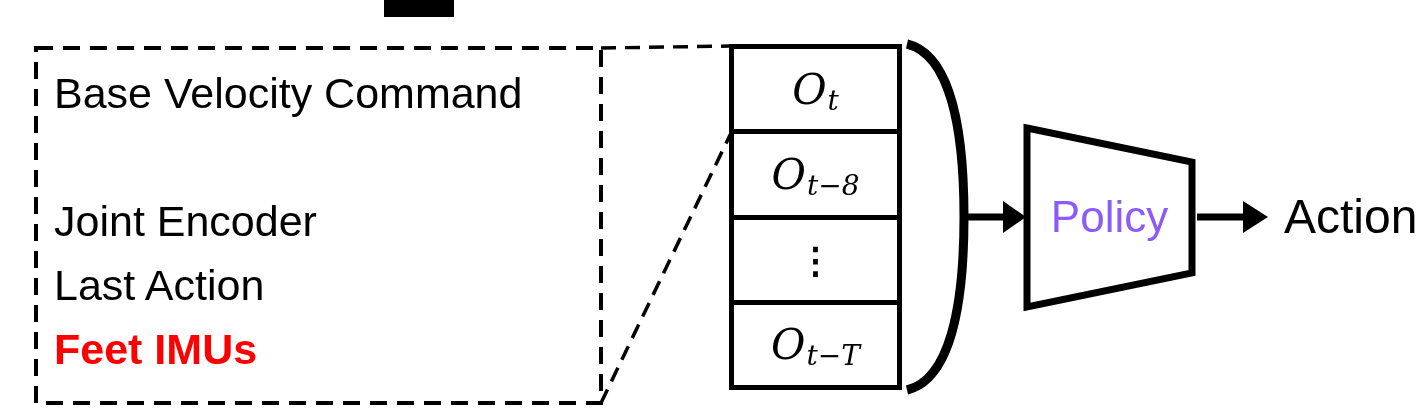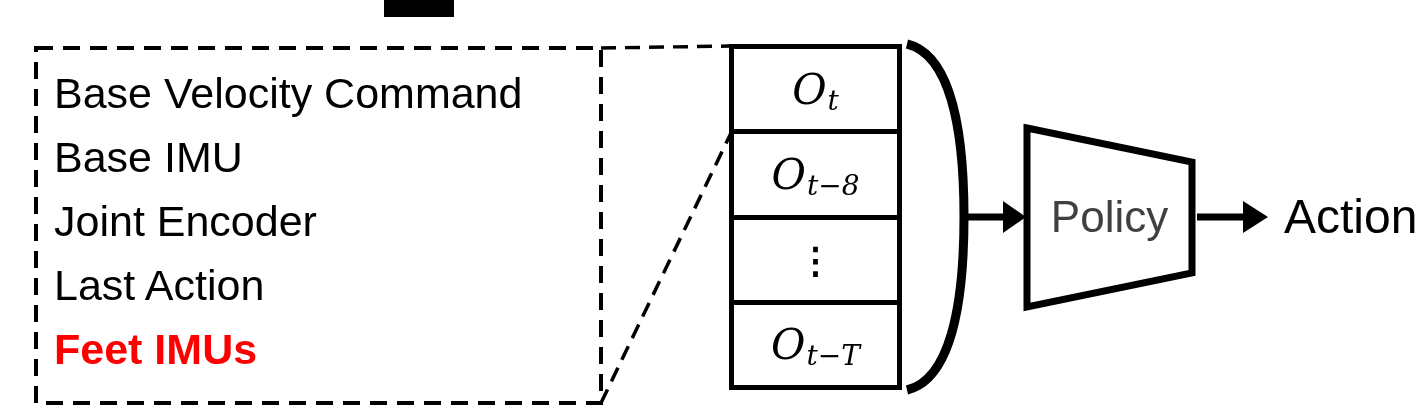--- a/index.html
+++ b/index.html
@@ -70,21 +70,21 @@
     font-family: "DejaVu Serif", serif;
   }
   
   .policy-label {
     position: absolute;
     left: 1011px; top: 192px;
     width: 165px; height: 50px;
     text-align: center;
     line-height: 50px;
     font-size: 44px;
-    color: #404040;
+    color: #8b5cf6;
   }
   
   .action-label {
     position: absolute;
     left: 1268px; top: 192px;
     height: 50px;
     line-height: 50px;
     font-size: 48px;
     color: #000000;
     white-space: nowrap;
@@ -109,21 +109,20 @@
     <line x1="952" y1="217" x2="990" y2="217" stroke="#000000" stroke-width="7"></line>
     <polygon points="987,201 1010,217 987,233" fill="#000000"></polygon>
 
     <polygon points="1011,128 1176,162 1176,273 1011,307" fill="#ffffff" stroke="#000000" stroke-width="7" stroke-linejoin="miter"></polygon>
 
     <line x1="1181" y1="217" x2="1230" y2="217" stroke="#000000" stroke-width="7"></line>
     <polygon points="1227,201 1252,217 1227,233" fill="#000000"></polygon>
   </svg>
 
   <div class="obs-item" style="top:70px">Base Velocity Command</div>
-  <div class="obs-item" style="top:134px">Base IMU</div>
   <div class="obs-item" style="top:198px">Joint Encoder</div>
   <div class="obs-item" style="top:262px">Last Action</div>
   <div class="obs-item highlight" style="top:326px">Feet IMUs</div>
 
   <div class="stack">
     <div class="cell">
       <span>O</span>
         <span class="sub">t</span>
     </div>
     <div class="cell">

